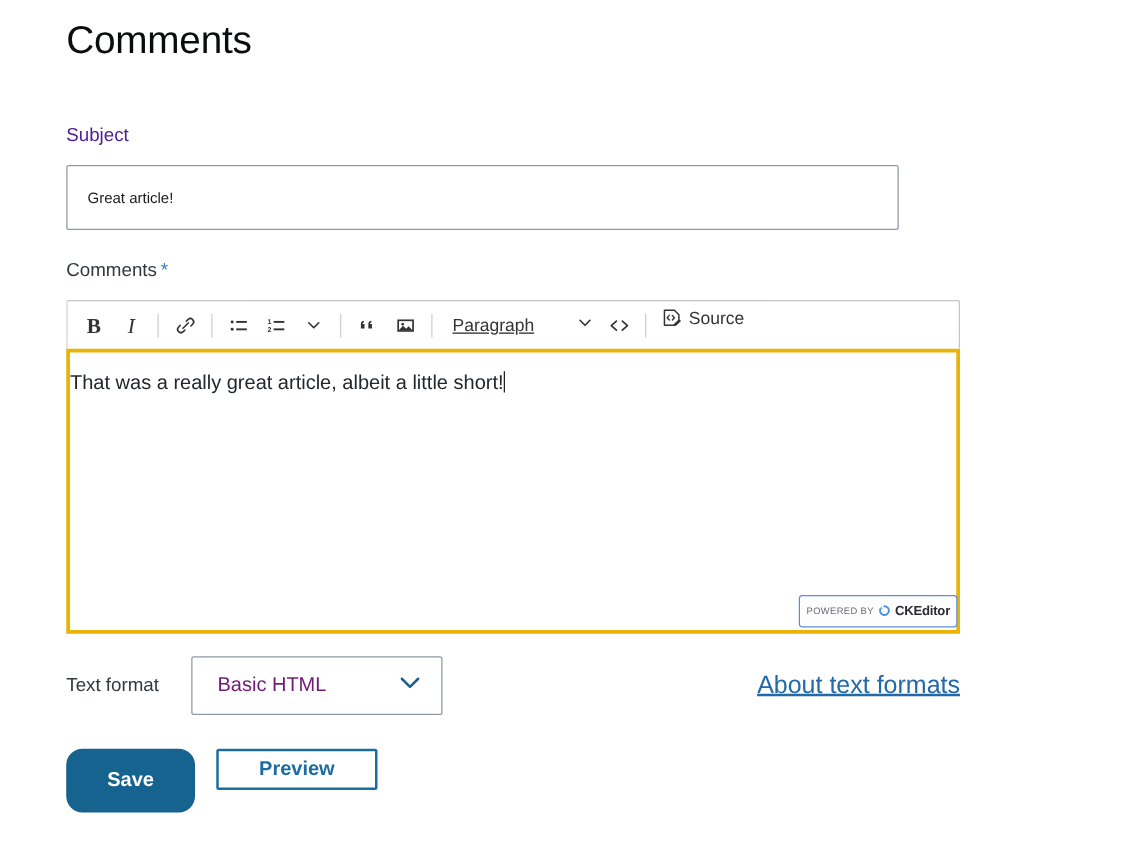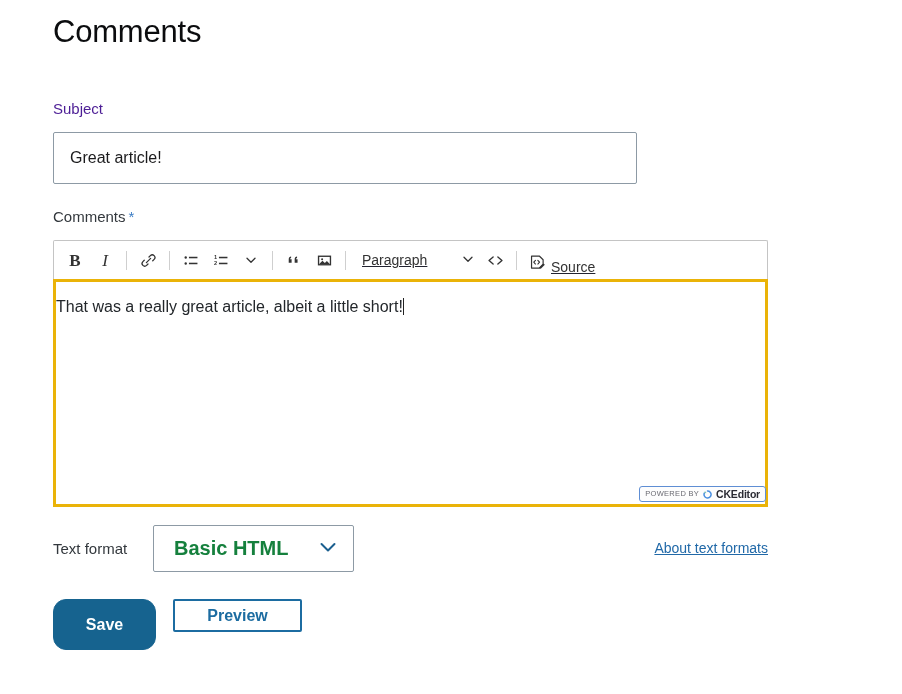--- a/index.html
+++ b/index.html
@@ -36,28 +36,28 @@
     left: 53px;
     top: 99px;
     font-size: 15px;
     color: #4c1d95;
     line-height: 19px;
   }
   .subject-input {
     position: absolute;
     left: 53px;
     top: 132px;
-    width: 584px;
+    width: 666px;
     height: 52px;
     box-sizing: border-box;
     border: 1px solid #8d9aa5;
     border-radius: 2px;
     background: #fff;
     font-family: "Liberation Sans", sans-serif;
-    font-size: 16px;
+    font-size: 12px;
     color: #1b1b1d;
     padding: 0 16px;
     outline: none;
   }
 
   
   .label-comment {
     position: absolute;
     left: 53px;
     top: 207px;
@@ -134,28 +134,27 @@
     font-size: 14px;
     color: #333;
     width: 100px;
   }
   .tb-chevron {
     width: 12px; height: 12px;
     flex: 0 0 auto;
   }
   .tb-source {
     display: flex;
-    align-items: flex-end;
+    align-items: flex-start;
     gap: 5px;
     height: 29px;
     padding: 0 6px;
     cursor: pointer;
     border-radius: 2px;
     flex: 0 0 auto;
-    text-decoration: underline;
   }
   .tb-source .src-label { font-size: 14px; color: #333; }
 
   .ck-body {
     box-sizing: border-box;
     height: 228px;
     border: 3px solid #eab308;
     background: #ffffff;
     padding: 14px 12px 0 0;
     position: relative;
@@ -170,21 +169,21 @@
     background: #222;
     vertical-align: -3px;
     margin-left: 0px;
   }
 
   
   .ck-badge {
     position: absolute;
     right: -1px;
     bottom: 2px;
-    height: 16px;
+    height: 26px;
     box-sizing: border-box;
     border: 1px solid #5f8ed4;
     border-radius: 3px;
     background: #fdfdfd;
     display: flex;
     align-items: center;
     padding: 0 5px 0 5px;
     gap: 4px;
   }
   .ck-badge .pb-text {
@@ -221,33 +220,32 @@
     box-sizing: border-box;
     border: 1px solid #8d9aa5;
     border-radius: 2px;
     background: #fff;
     display: flex;
     align-items: center;
     padding: 0 14px 0 20px;
     cursor: pointer;
   }
   .format-select .fs-label {
-    font-size: 20px;
-    color: #15803d;
+    font-size: 16px;
+    color: #701a75;
     flex: 1 1 auto;
-    font-weight: bold;
   }
   .format-select .fs-chevron {
     width: 22px; height: 22px; flex: 0 0 auto;
   }
   .about-link {
     position: absolute;
     right: 134px;
     top: 539px;
-    font-size: 14px;
+    font-size: 20px;
     color: #2169a8;
     text-decoration: underline;
     cursor: pointer;
     line-height: 18px;
   }
 
   
   .btn-save {
     position: absolute;
     left: 53px;

